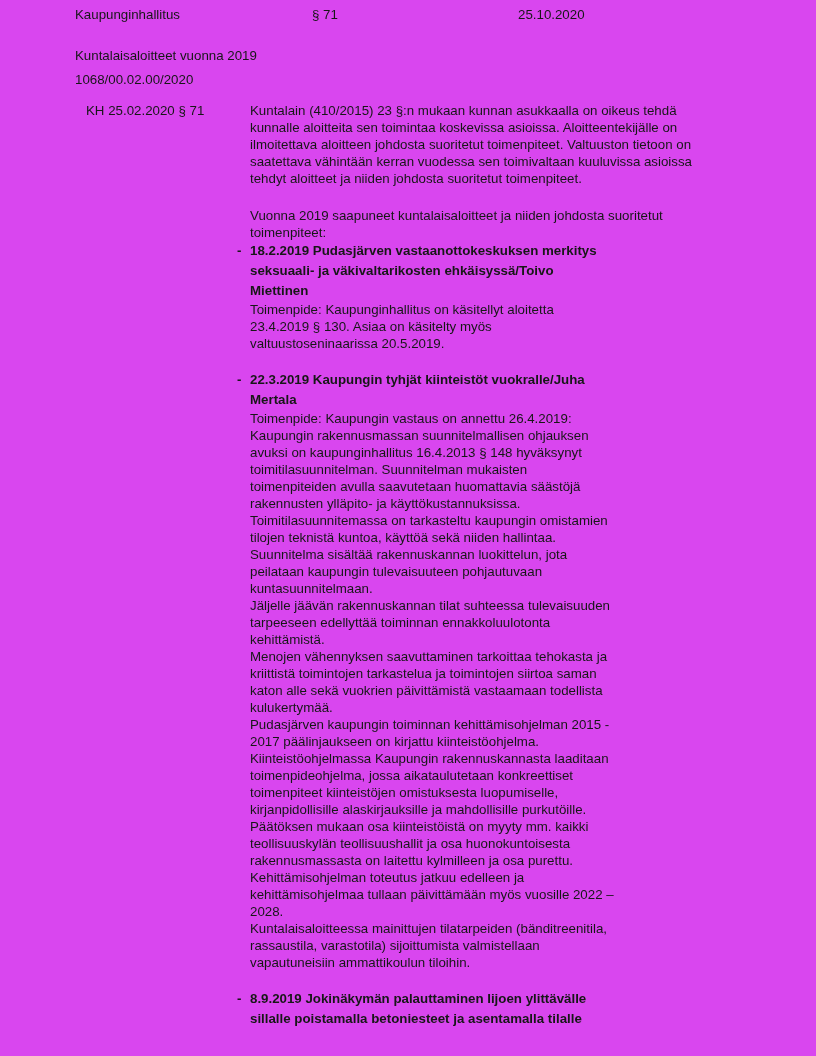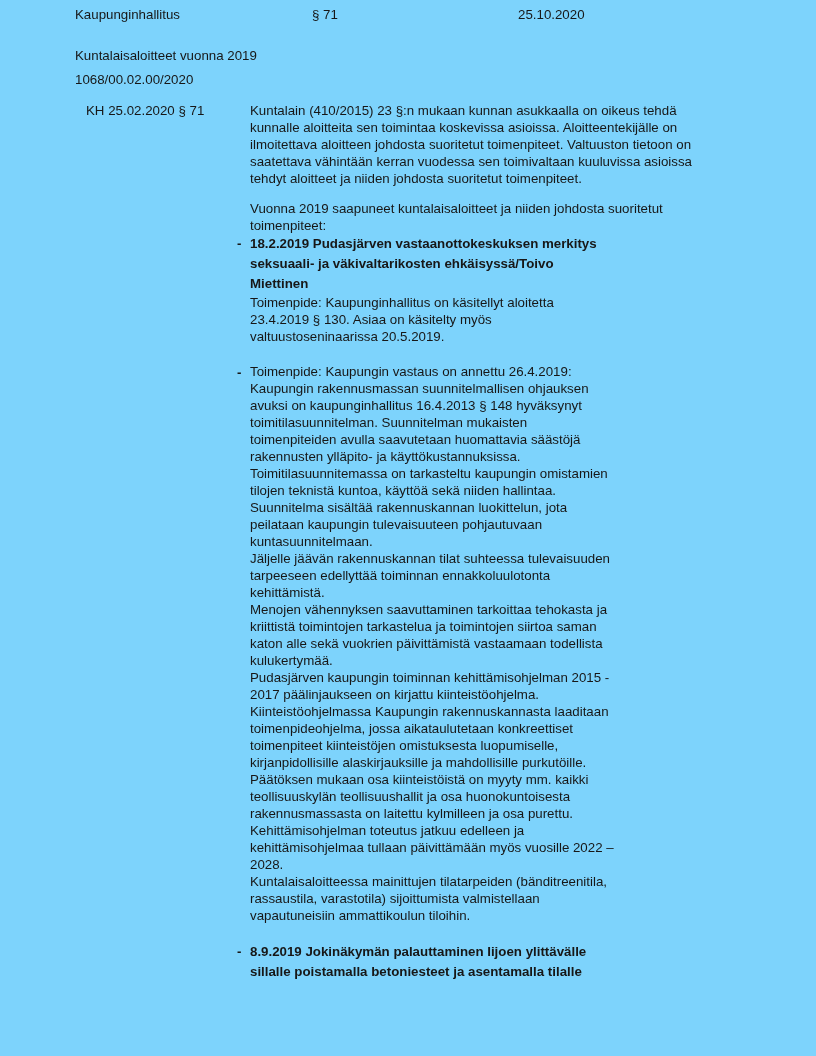--- a/index.html
+++ b/index.html
@@ -4,21 +4,21 @@
 <style>
   html, body {
     margin: 0;
     padding: 0;
     background: #e8e8e8;
   }
   .page {
     position: relative;
     width: 816px;
     height: 1056px;
-    background: #7dd3fc;
+    background: #d946ef;
     overflow: hidden;
     font-family: "Liberation Sans", "DejaVu Sans", sans-serif;
     font-size: 13.3px;
     line-height: 17px;
     color: #171717;
     -webkit-font-smoothing: antialiased;
   }
   .abs { position: absolute; white-space: pre; }
   .h-committee { left: 75px;  top: 6px; }
   .h-section   { left: 312px; top: 6px; text-align: right; }
@@ -29,21 +29,21 @@
   .content {
     position: absolute;
     left: 250px;
     top: 102px;
     width: 545px;
   }
   .para {
     white-space: pre;
     margin: 0;
   }
-  .list-intro { margin-top: 13px; }
+  .list-intro { margin-top: 20px; }
   .initiative {
     position: relative;
     margin-bottom: 18px;
   }
   .initiative .marker {
     position: absolute;
     left: -13px;
     top: 1px;
     font-weight: bold;
   }
@@ -84,20 +84,22 @@
           <span class="marker">-</span>
           <div class="ititle">18.2.2019 Pudasjärven vastaanottokeskuksen merkitys
 seksuaali- ja väkivaltarikosten ehkäisyssä/Toivo
 Miettinen</div>
           <div class="para action">Toimenpide: Kaupunginhallitus on käsitellyt aloitetta
 23.4.2019 § 130. Asiaa on käsitelty myös
 valtuustoseninaarissa 20.5.2019.</div>
         </div>
         <div class="initiative">
           <span class="marker">-</span>
+          <div class="ititle">22.3.2019 Kaupungin tyhjät kiinteistöt vuokralle/Juha
+Mertala</div>
           <div class="para action">Toimenpide: Kaupungin vastaus on annettu 26.4.2019:
 Kaupungin rakennusmassan suunnitelmallisen ohjauksen
 avuksi on kaupunginhallitus 16.4.2013 § 148 hyväksynyt
 toimitilasuunnitelman. Suunnitelman mukaisten
 toimenpiteiden avulla saavutetaan huomattavia säästöjä
 rakennusten ylläpito- ja käyttökustannuksissa.
 Toimitilasuunnitemassa on tarkasteltu kaupungin omistamien
 tilojen teknistä kuntoa, käyttöä sekä niiden hallintaa.
 Suunnitelma sisältää rakennuskannan luokittelun, jota
 peilataan kaupungin tulevaisuuteen pohjautuvaan

